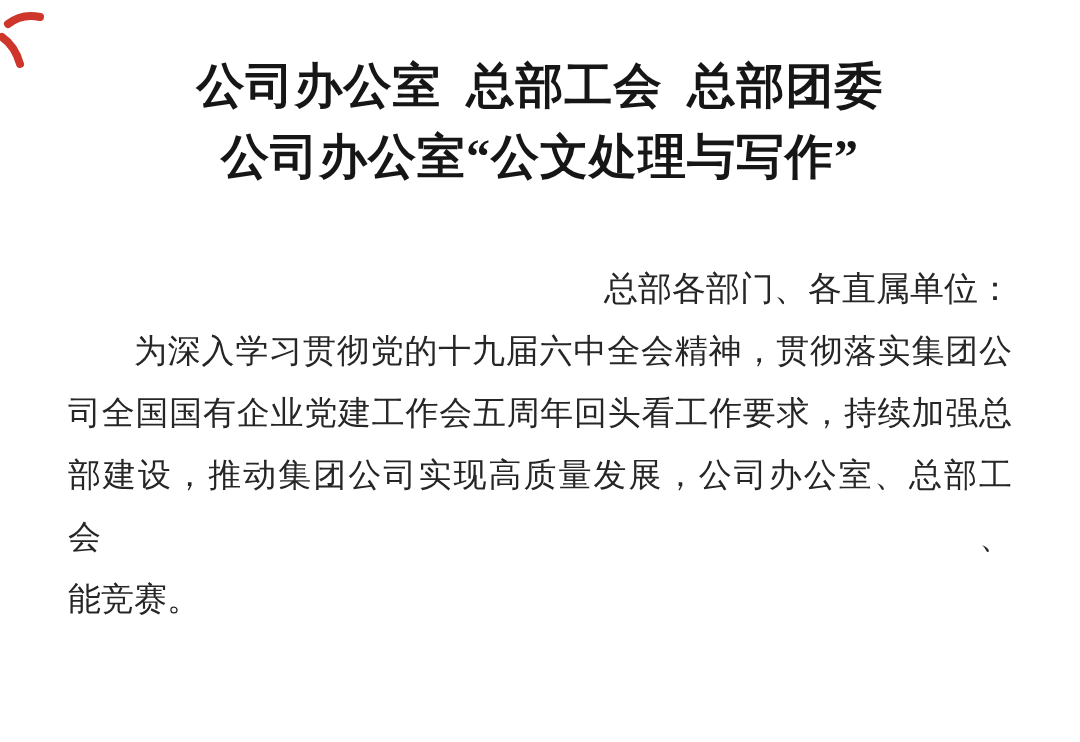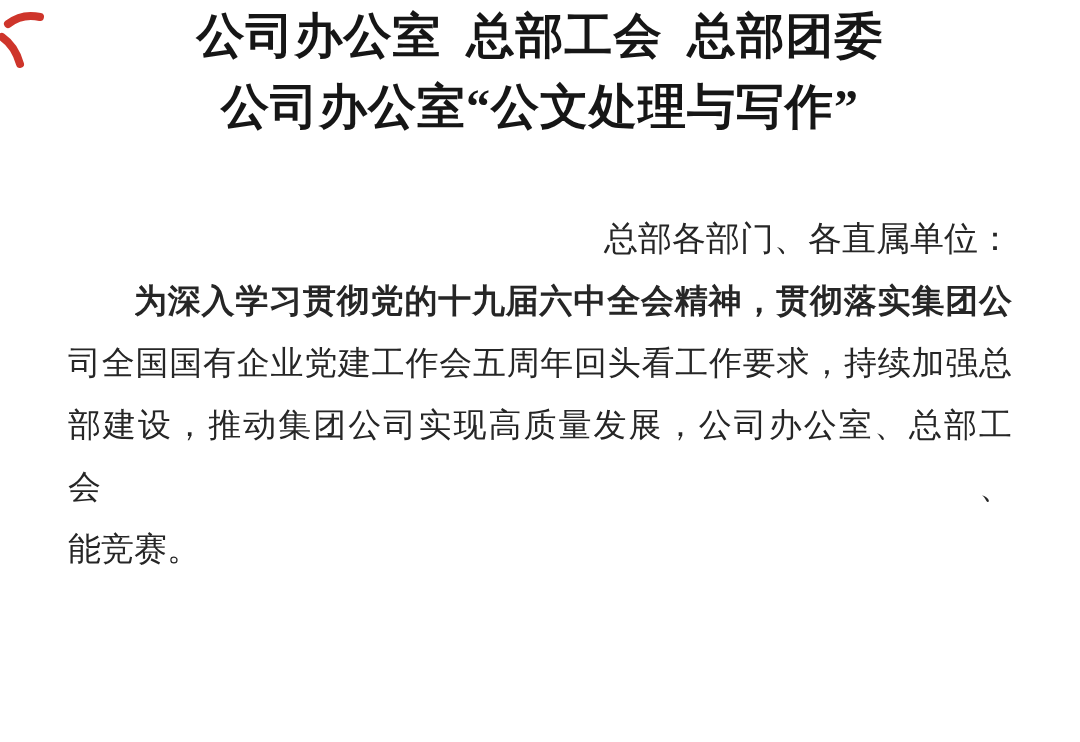--- a/index.html
+++ b/index.html
@@ -13,20 +13,21 @@
     height: 742px;
     background: #ffffff;
     overflow: hidden;
     font-family: "Liberation Serif", "DejaVu Serif", serif;
   }
   .content {
     padding: 0 68px;
   }
   .title {
     margin: 0;
+    padding-top: 50px;
     font-size: 48px;
     line-height: 71px;
     font-weight: 700;
     text-align: center;
     color: #161616;
     letter-spacing: 1px;
     word-spacing: 12px;
   }
   .t-line {
     white-space: nowrap;
@@ -43,21 +44,20 @@
   }
   .p-line {
     font-size: 33px;
     line-height: 62px;
     color: #262626;
     text-align: justify;
     text-align-last: justify;
   }
   .p-line.indent {
     text-indent: 66px;
-    font-weight: bold;
   }
   .p-line.last {
     text-align-last: left;
   }
   .red-marks {
     position: absolute;
     left: 0;
     top: 4px;
   }
 </style>

